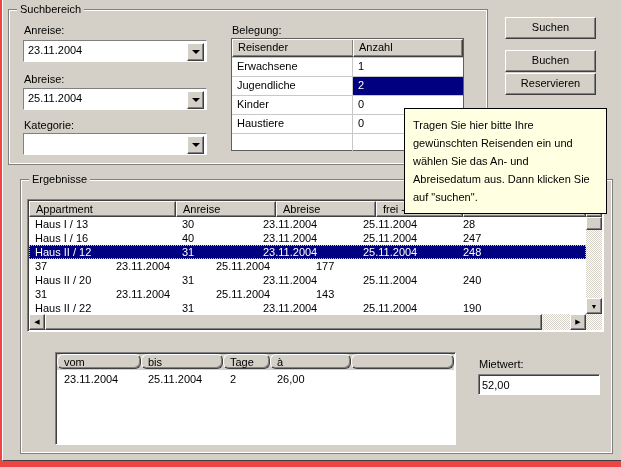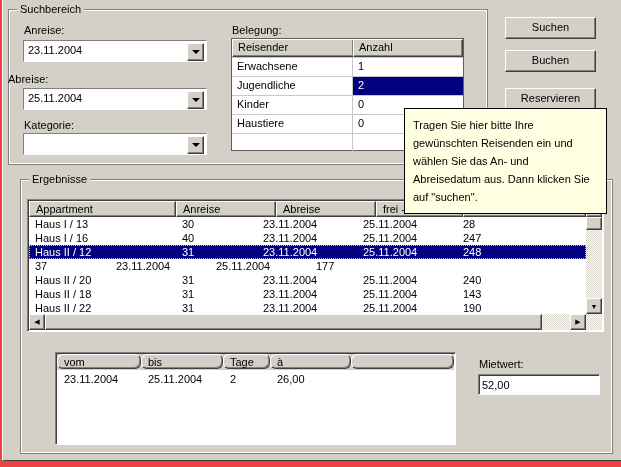--- a/index.html
+++ b/index.html
@@ -113,21 +113,21 @@
   </div>
 
   <span class="flabel" style="left:24px; top:24px;">Anreise:</span>
   <div class="combo sunken" style="left:23px; top:40px;">
     <div class="combo-text">23.11.2004</div>
     <div class="combo-btn raised">
       <span class="arrow-down"></span>
     </div>
   </div>
 
-  <span class="flabel" style="left:8px; top:73px;">Abreise:</span>
+  <span class="flabel" style="left:24px; top:73px;">Abreise:</span>
   <div class="combo sunken" style="left:23px; top:88px;">
     <div class="combo-text">25.11.2004</div>
     <div class="combo-btn raised">
       <span class="arrow-down"></span>
     </div>
   </div>
 
   <span class="flabel" style="left:24px; top:119px;">Kategorie:</span>
   <div class="combo sunken" style="left:23px; top:133px;">
     <div class="combo-text"></div>
@@ -159,21 +159,21 @@
       <div class="bel-cell bw1">0</div>
     </div>
     <div class="bel-row">
       <div class="bel-cell bw0"></div>
       <div class="bel-cell bw1"></div>
     </div>
   </div>
 
   <div class="btn raised abs" style="left:505px; top:17px;">Suchen</div>
   <div class="btn raised abs" style="left:505px; top:50px;">Buchen</div>
-  <div class="btn raised abs" style="left:505px; top:88px;">Reservieren</div>
+  <div class="btn raised abs" style="left:505px; top:73px;">Reservieren</div>
 
   <div class="tooltip">Tragen Sie hier bitte Ihre gewünschten Reisenden ein und wählen Sie das An- und Abreisedatum aus. Dann klicken Sie auf "suchen".</div>
 
   <div class="groupbox" style="left:20px; top:179px; width:593px; height:275px;">
     <span class="grouplabel">Ergebnisse</span>
   </div>
 
   <div class="listview sunken">
     <div class="lv-head">
       <div class="hcell raised c0">Appartment</div>
@@ -216,21 +216,20 @@
       </div>
       <div class="lvrow">
         <div class="c0">Haus II / 20</div>
           <div class="c1">31</div>
           <div class="c2">23.11.2004</div>
           <div class="c3">25.11.2004</div>
           <div class="c4">240</div>
           <div class="c5"></div>
       </div>
       <div class="lvrow">
-        <div class="c0">Haus II / 18</div>
           <div class="c1">31</div>
           <div class="c2">23.11.2004</div>
           <div class="c3">25.11.2004</div>
           <div class="c4">143</div>
           <div class="c5"></div>
       </div>
       <div class="lvrow">
         <div class="c0">Haus II / 22</div>
           <div class="c1">31</div>
           <div class="c2">23.11.2004</div>

